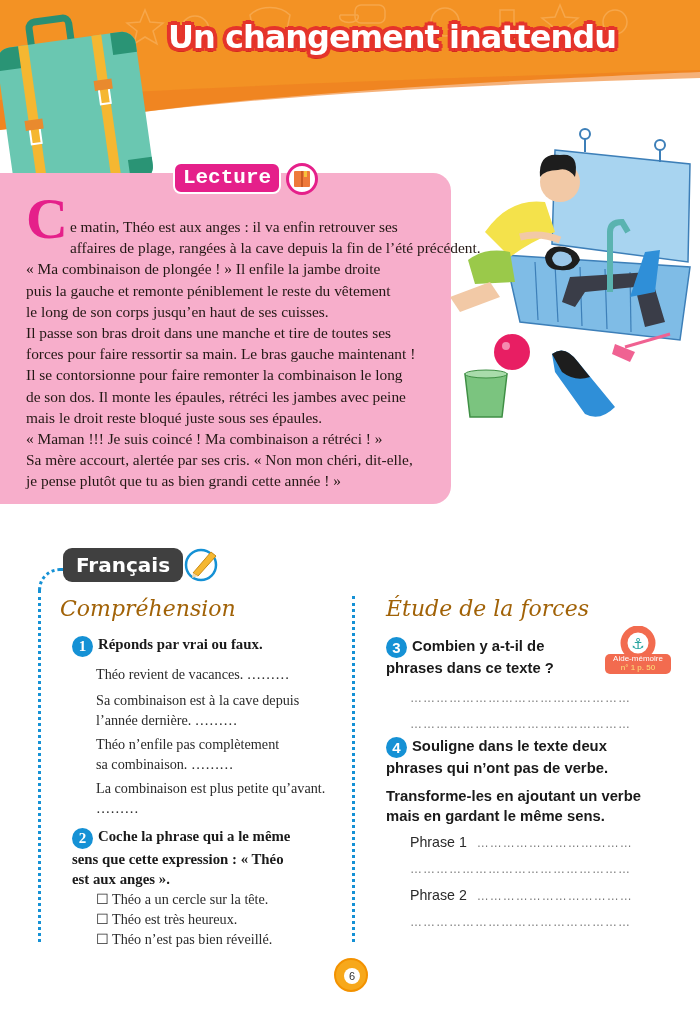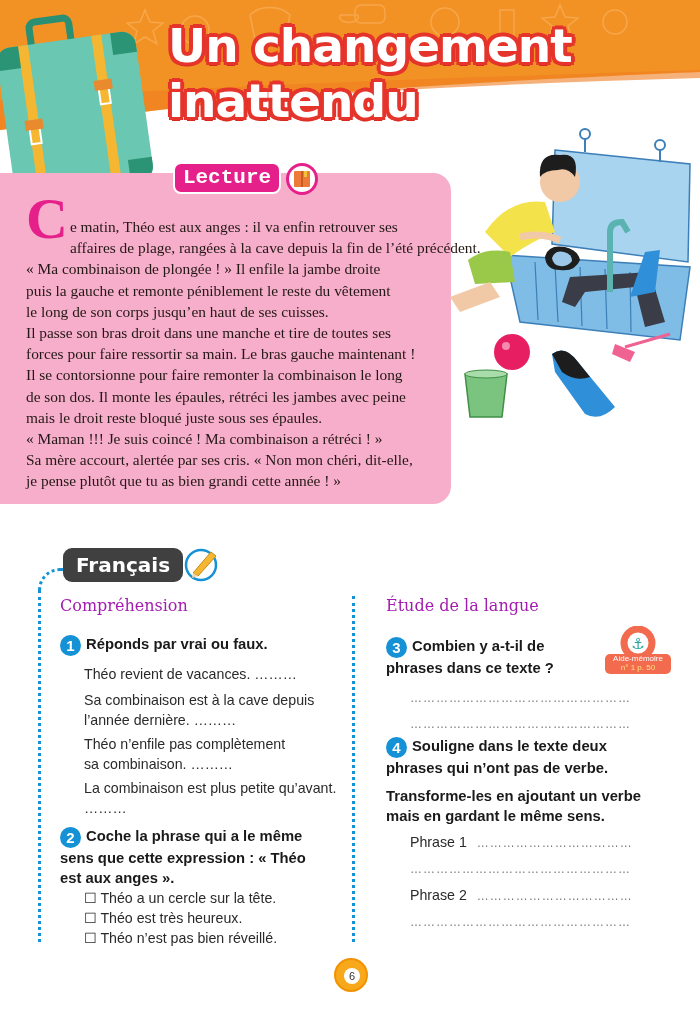--- a/index.html
+++ b/index.html
@@ -4,21 +4,21 @@
 <style>
   * { box-sizing: border-box; margin: 0; padding: 0; }
   html, body { width: 700px; height: 1013px; background: #ffffff; overflow: hidden; }
   body { position: relative; font-family: "Liberation Sans", sans-serif; color: #1a1a1a; }
 
   
   .banner { position: absolute; left: 0; top: 0; width: 700px; height: 130px; }
   .banner svg { position: absolute; left: 0; top: 0; }
   .title {
     position: absolute; left: 128px; top: 18px;
-    font-family: "DejaVu Sans", sans-serif; font-weight: bold; font-size: 47px;
+    font-family: "DejaVu Sans", sans-serif; font-weight: bold; font-size: 32px;
     color: #ffffff; letter-spacing: -1px;
     text-shadow: 0 0 0 #e5342b, 3px 3px 0 #e5342b, -3px -3px 0 #e5342b, 3px -3px 0 #e5342b, -3px 3px 0 #e5342b, 0 4px 0 #d42a20, 4px 0 0 #e5342b, -4px 0 0 #e5342b, 0 -4px 0 #e5342b;
     padding-left: 40px;
   }
   .suitcase { position: absolute; left: 0; top: 14px; }
 
   
   .lecture-panel {
     position: absolute; left: 0; top: 173px; width: 451px; height: 331px;
     background: #f7aecb; border-radius: 0 18px 18px 0;
@@ -63,32 +63,32 @@
   .dotted-corner {
     position: absolute; left: 38px; top: 568px; width: 26px; height: 24px;
     border-top: 3px dotted #1591d5; border-left: 3px dotted #1591d5; border-top-left-radius: 22px;
   }
   .dotted-mid {
     position: absolute; left: 352px; top: 596px; width: 2px; height: 346px;
     border-left: 3px dotted #1591d5;
   }
 
   .section-heading {
-    position: absolute; font-family: "DejaVu Serif", serif; 
-    font-size: 16px; color: #a21caf;
+    position: absolute; font-family: "DejaVu Serif", serif; font-style: italic;
+    font-size: 22px; color: #a16207;
   }
   .q-num {
     display: inline-block; width: 21px; height: 21px; border-radius: 50%;
     background: #1591d5; color: #fff; font-weight: bold; font-size: 15px;
     line-height: 21px; text-align: center; vertical-align: -2px; margin-right: 5px;
   }
   .q-title { font-weight: bold; font-size: 14.8px; line-height: 20px; color: #1a1a1a; }
   .body-line { font-size: 14.2px; line-height: 20px; color: #2a2a2a; margin-left: 24px; }
 
-  .col-left { position: absolute; left: 60px; width: 290px; }
+  .col-left { position: absolute; left: 72px; width: 290px; font-family: Liberation Serif, serif; }
   .col-right { position: absolute; left: 386px; width: 300px; }
 
   .aide-memoire { position: absolute; left: 603px; top: 626px; width: 70px; height: 48px; }
 
   .page-num {
     position: absolute; left: 334px; top: 958px; width: 34px; height: 34px; border-radius: 50%;
     background: #f7a81b; border: 2px solid #f39200;
   }
   .page-num-inner {
     position: absolute; left: 8px; top: 8px; width: 16px; height: 16px; border-radius: 50%;
@@ -260,21 +260,21 @@
   <div class="body-line">
     <span>☐</span>
     <span>Théo est très heureux.</span>
   </div>
   <div class="body-line">
     <span>☐</span>
     <span>Théo n’est pas bien réveillé.</span>
   </div>
 </div>
 
-<div class="section-heading" style="left:386px; top:596px;">Étude de la langue</div>
+<div class="section-heading" style="left:386px; top:596px;">Étude de la forces</div>
 
 <div class="col-right" style="top:636px;">
   <div class="q-title">
     <span class="q-num">3</span><span>Combien y a-t-il de</span>
   </div>
   <div class="q-title">phrases dans ce texte ?</div>
   <div class="body-line" style="margin-top:10px; color:#777; letter-spacing:1px; font-size:12px;">……………………………………………</div>
   <div class="body-line" style="margin-top:6px; color:#777; letter-spacing:1px; font-size:12px;">……………………………………………</div>
 </div>
 

